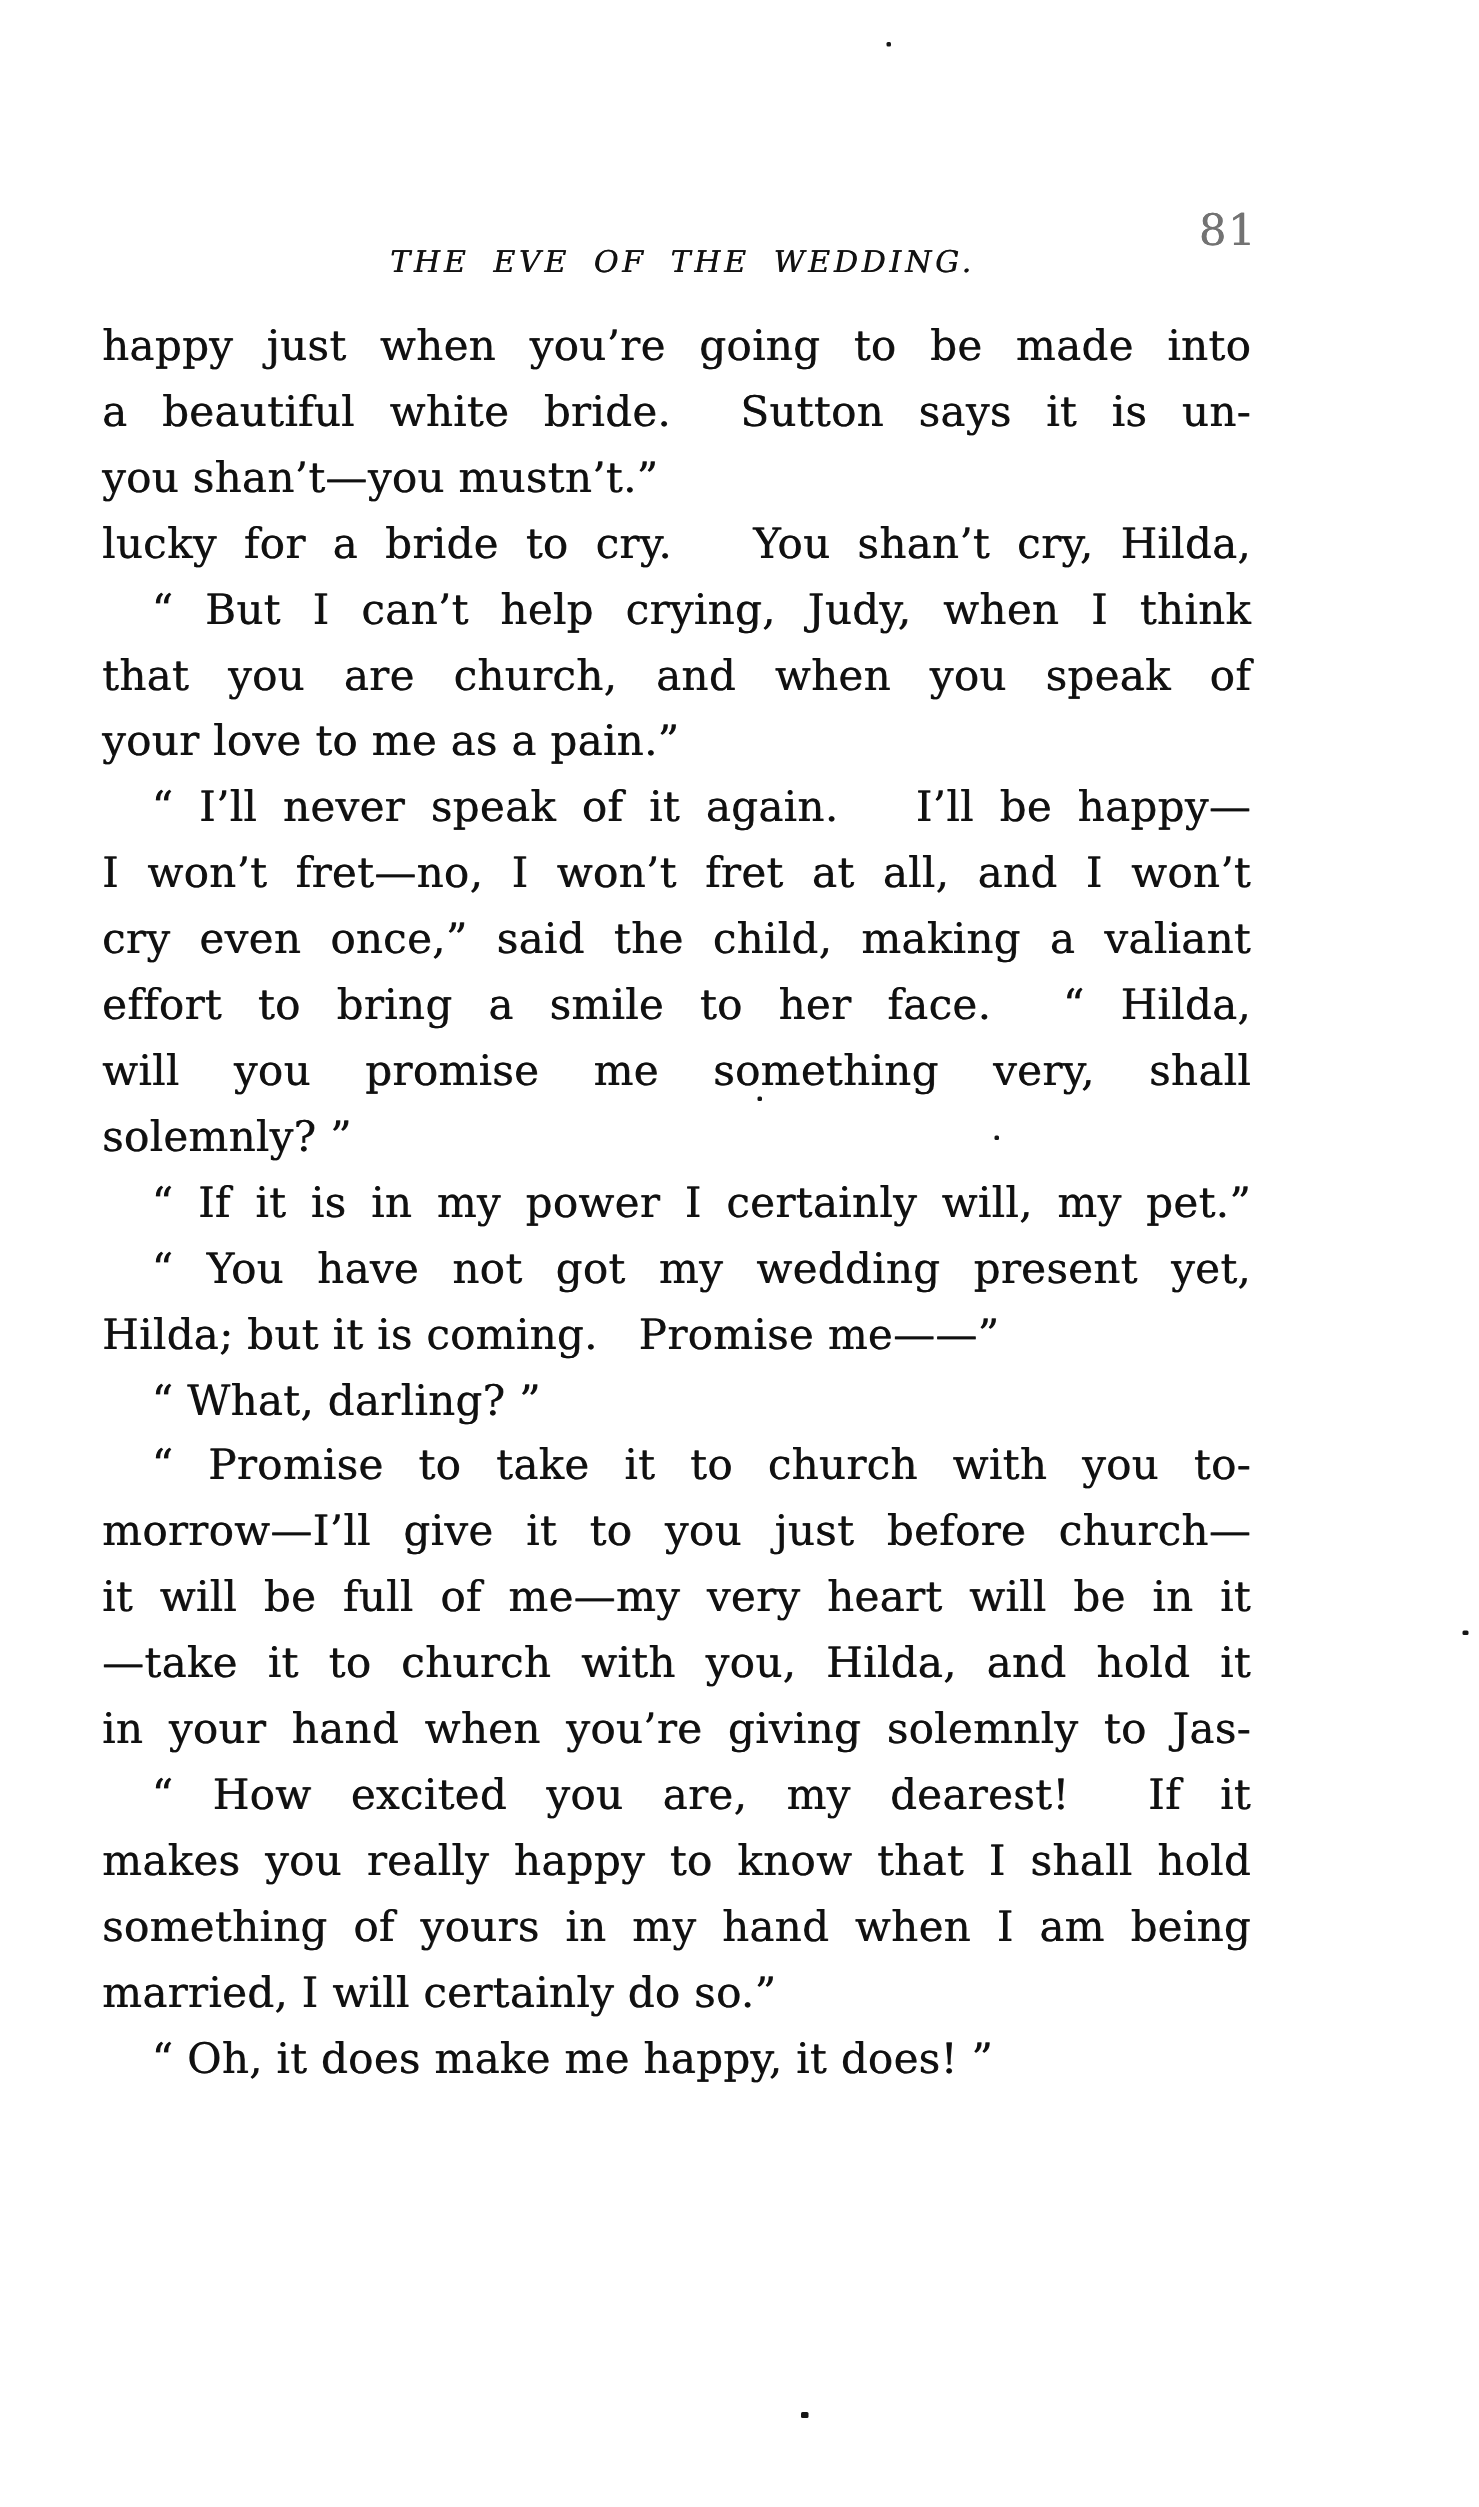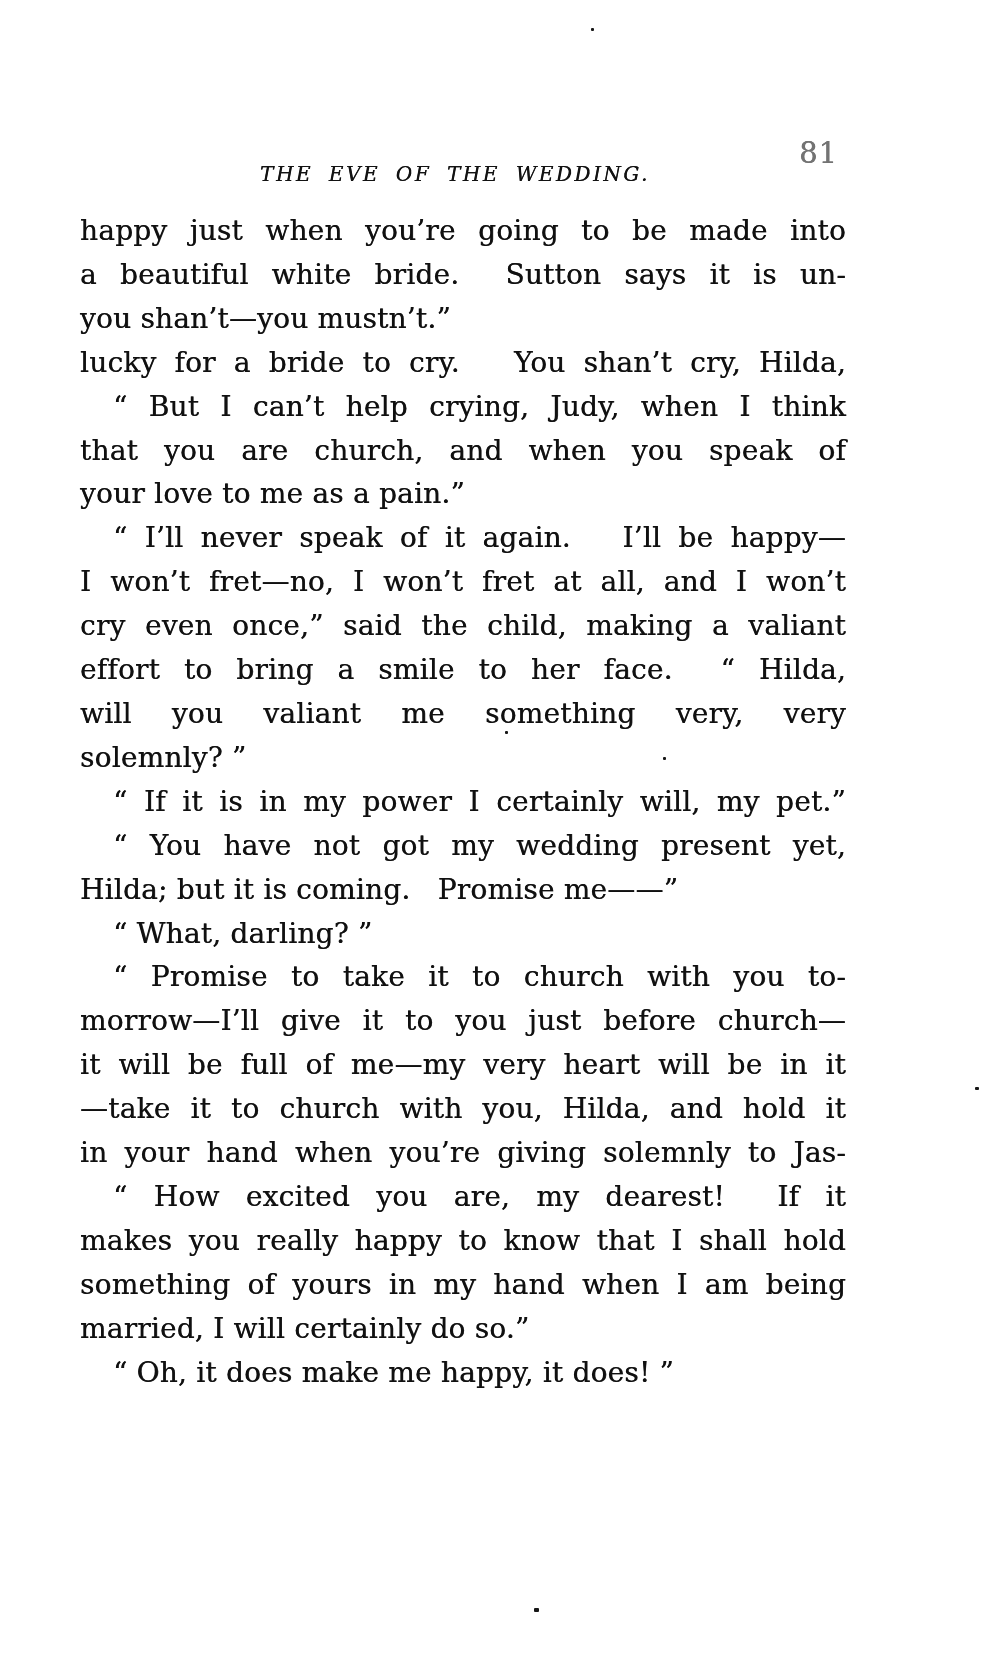--- a/index.html
+++ b/index.html
@@ -34,21 +34,21 @@
     position: absolute; right: 0; top: -2px;
     font-size: 29px;
     letter-spacing: 1px;
     color: #737373;
     text-shadow: 0.3px 0 0 currentColor;
   }
 
   
   .page-body {
     position: absolute;
-    top: 209px; left: 80px; width: 766px;
+    top: 209px; left: 68px; width: 766px;
     font-size: 28px;
     line-height: 43.9px;
     letter-spacing: 0.2px;
     text-shadow: 0.35px 0.15px 0 rgba(10,10,10,0.8);
   }
   .line { white-space: pre-wrap; }
   .line.j { text-align: justify; text-align-last: justify; }
   .line.ind { text-indent: 33px; }
 
   
@@ -78,21 +78,21 @@
     <div class="line j">a beautiful white bride.&nbsp; Sutton says it is un-</div>
     <div class="line">you shan’t—you mustn’t.”</div>
     <div class="line j">lucky for a bride to cry.&nbsp;&nbsp; You shan’t cry, Hilda,</div>
     <div class="line j ind">“ But I can’t help crying, Judy, when I think</div>
     <div class="line j">that you are church, and when you speak of</div>
     <div class="line">your love to me as a pain.”</div>
     <div class="line j ind">“ I’ll never speak of it again.&nbsp;&nbsp; I’ll be happy—</div>
     <div class="line j">I won’t fret—no, I won’t fret at all, and I won’t</div>
     <div class="line j">cry even once,” said the child, making a valiant</div>
     <div class="line j">effort to bring a smile to her face.&nbsp; “ Hilda,</div>
-    <div class="line j">will you valiant me something very, very</div>
+    <div class="line j">will you promise me something very, shall</div>
     <div class="line">solemnly? ”</div>
     <div class="line j ind">“ If it is in my power I certainly will, my pet.”</div>
     <div class="line j ind">“ You have not got my wedding present yet,</div>
     <div class="line">Hilda; but it is coming.&nbsp;&nbsp; Promise me——”</div>
     <div class="line ind">“ What, darling? ”</div>
     <div class="line j ind">“ Promise to take it to church with you to-</div>
     <div class="line j">morrow—I’ll give it to you just before church—</div>
     <div class="line j">it will be full of me—my very heart will be in it</div>
     <div class="line j">—take it to church with you, Hilda, and hold it</div>
     <div class="line j">in your hand when you’re giving solemnly to Jas-</div>

